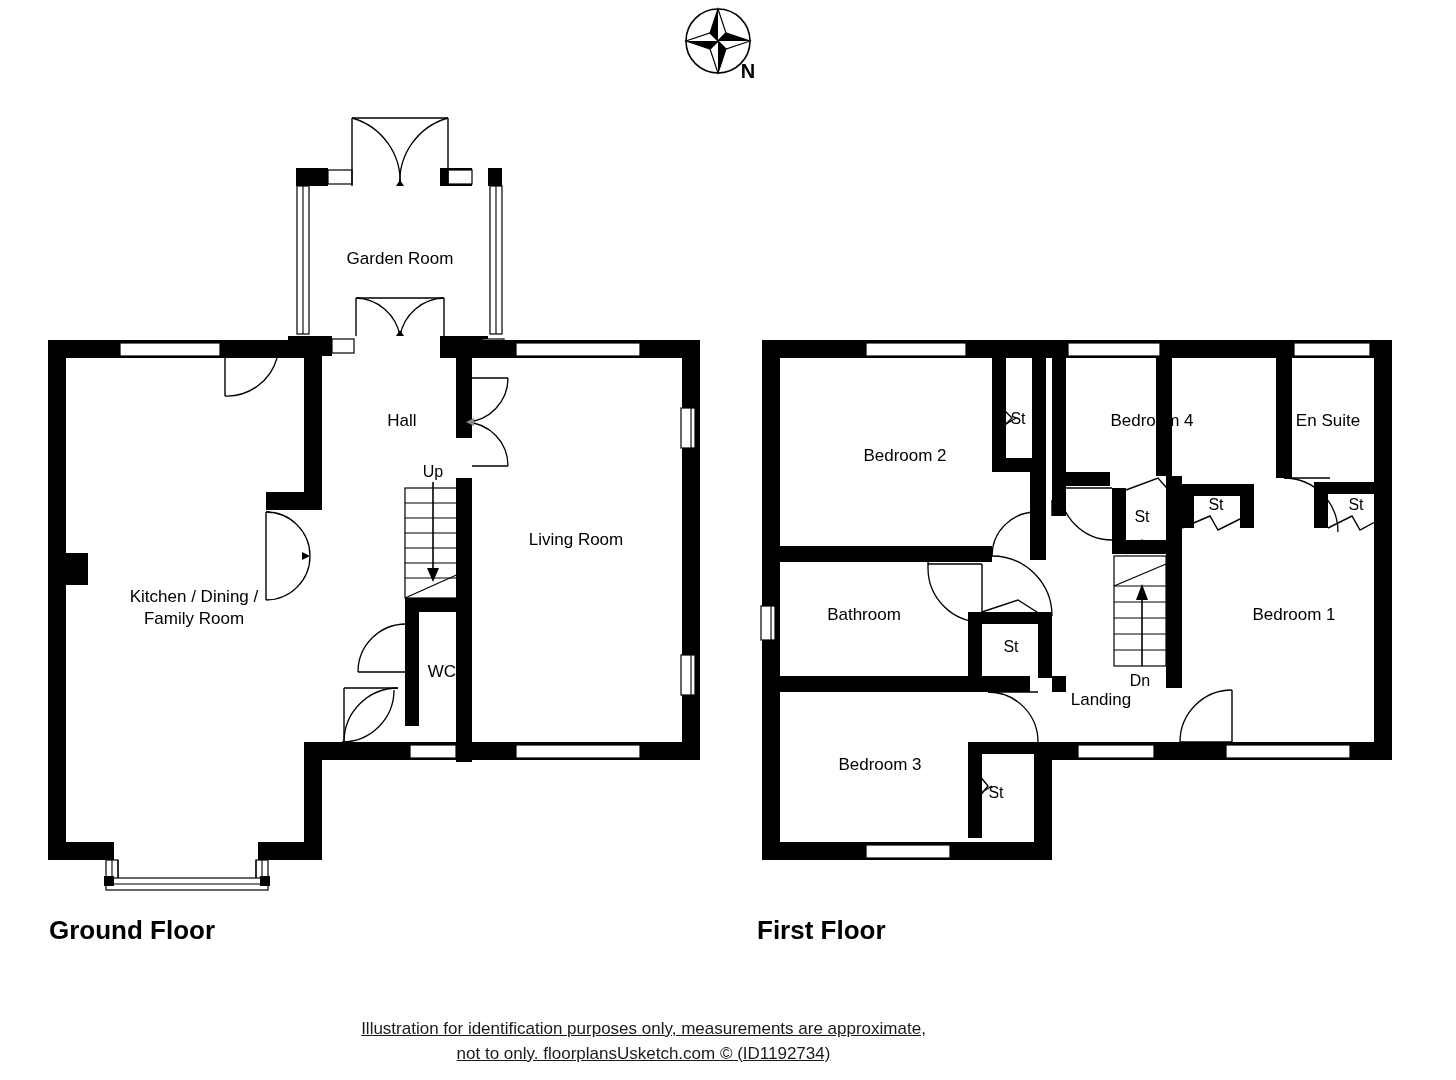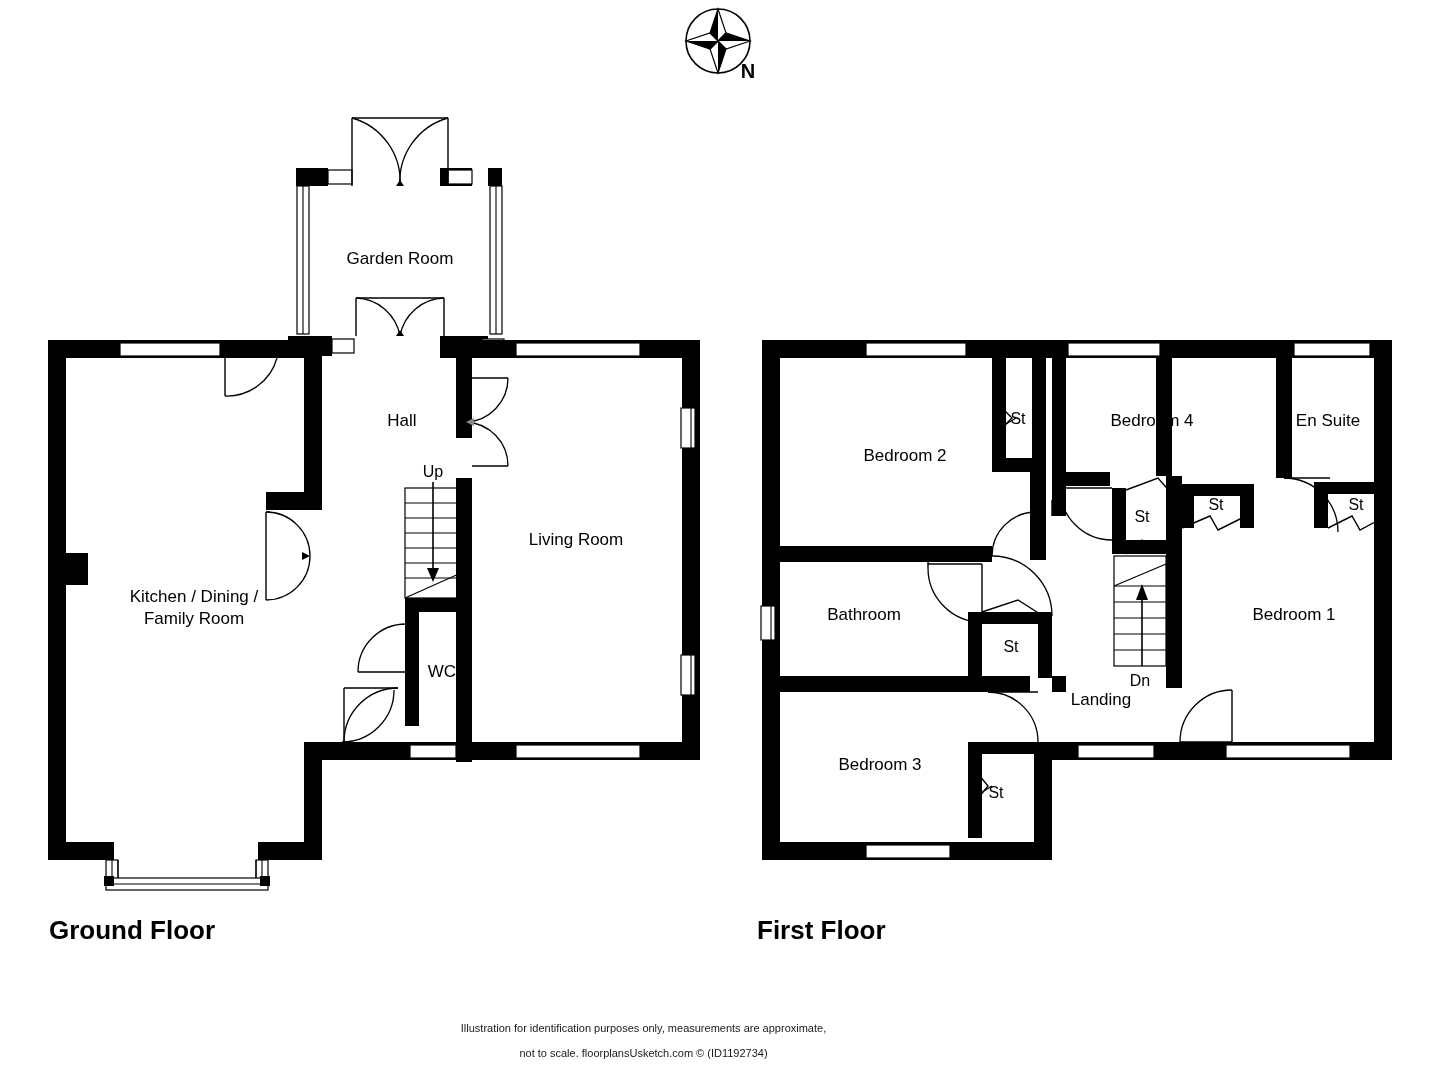--- a/index.html
+++ b/index.html
@@ -73,23 +73,24 @@
     text-anchor: middle;
     dominant-baseline: middle;
   }
   .footer {
     position: absolute;
     left: 0;
     top: 1016px;
     width: 1287px;
     text-align: center;
     font-family: "Liberation Sans", sans-serif;
-    font-size: 11px;
+    font-size: 17px;
     line-height: 25px;
     color: #1a1a1a;
+    text-decoration: underline;
   }
   .footer div { white-space: nowrap; }
 </style>
 </head>
 <body>
 
 <div id="plan-root">
 
   <svg class="plan" viewBox="0 0 1456 1080" xmlns="http://www.w3.org/2000/svg">
 
@@ -373,16 +374,16 @@
       <rect class="wall" x="1052" y="676" width="14" height="16"></rect>
 
     </g>
 
     <text class="floortitle" x="757" y="932">First Floor</text>
 
   </svg>
 
   <div class="footer">
     <div>Illustration for identification purposes only, measurements are approximate,</div>
-    <div>not to scale. floorplansUsketch.com © (ID1192734)</div>
+    <div>not to only. floorplansUsketch.com © (ID1192734)</div>
   </div>
 
 </div>
 
 </body></html>

